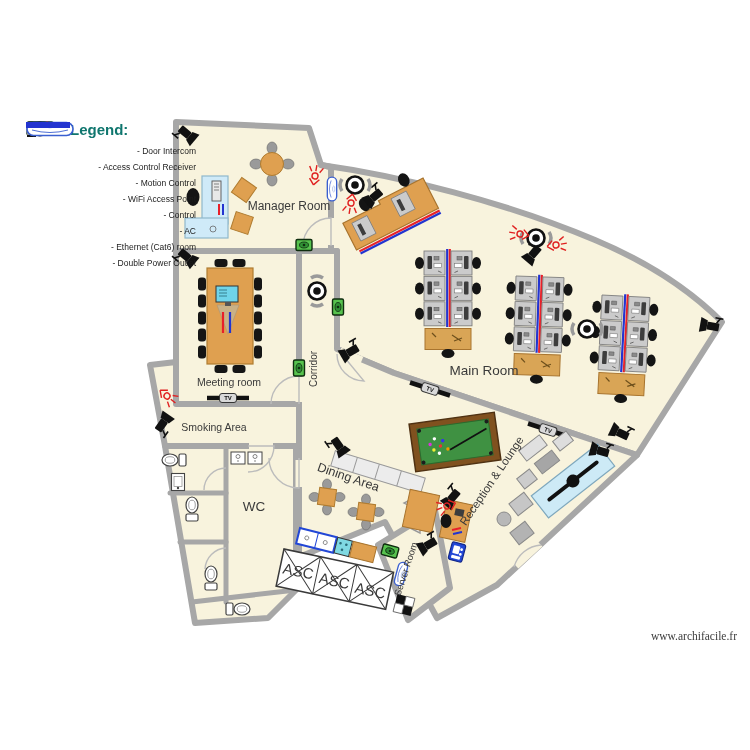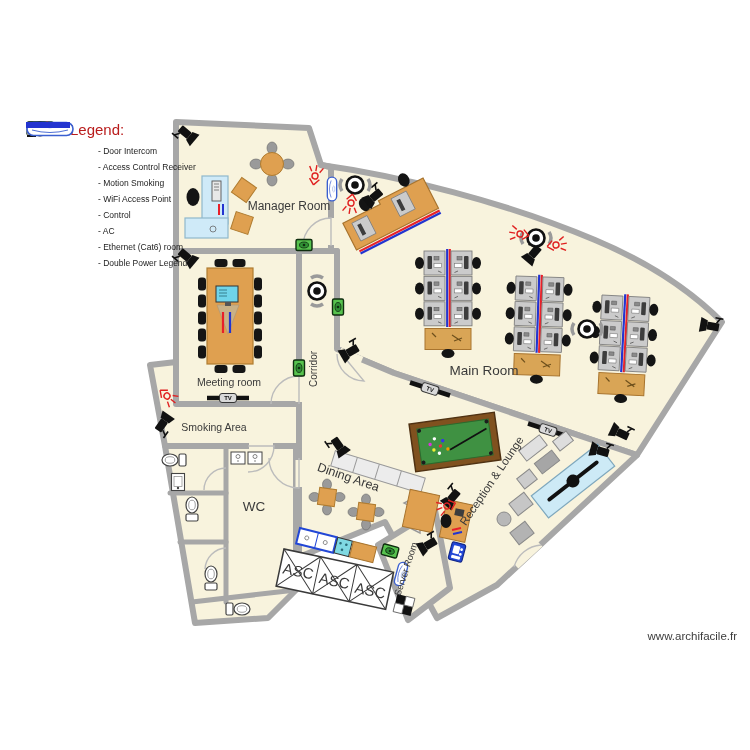--- a/index.html
+++ b/index.html
@@ -1,24 +1,24 @@
 <!DOCTYPE html>
 <html><head>
 <meta charset="utf-8">
 <style>
   html,body{margin:0;padding:0;background:#fff;}
   .stage{position:relative;width:750px;height:750px;background:#fff;overflow:hidden;
          font-family:"Liberation Sans",sans-serif;}
   .stage svg{position:absolute;left:0;top:0;}
   .legend{position:absolute;left:26px;top:121px;width:170px;}
-  .legend-title{font-size:15px;font-weight:normal;color:#b91c1c;margin:0 0 8px 44px;}
-  .lrow{display:flex;align-items:center;margin-bottom:6px;}
+  .legend-title{font-size:15px;font-weight:bold;color:#0f766e;margin:0 0 8px 44px;}
+  .lrow{display:flex;align-items:center;margin-bottom:6px;justify-content:flex-end;}
   .licon{width:66px;display:flex;justify-content:flex-end;align-items:center;margin-right:6px;flex:none;}
   .ltext{font-size:8.5px;color:#1c1c1c;white-space:nowrap;}
-  .watermark{position:absolute;right:13px;top:630px;font-size:11.5px;color:#3c3c3c;}
+  .watermark{position:absolute;right:13px;top:630px;font-size:11.5px;color:#3c3c3c;font-family:Liberation Serif, serif;}
   text{font-family:"Liberation Sans",sans-serif;fill:#3a3a3a;}
   .roomlabel{font-size:12px;}
   .tvtext{font-size:6px;font-weight:bold;fill:#111;}
 </style>
 </head>
 <body>
 
 <div class="stage">
 <svg width="750" height="750" viewBox="0 0 750 750">
 <defs>
@@ -391,21 +391,21 @@
   <div class="lrow">
     <span class="licon">
           <svg width="26" height="14" viewBox="0 0 26 14">
       <g stroke="#e02020" fill="none" stroke-width="1.5">
         <path d="M2,7 L9,2 M2,7 L9,12"></path>
               <circle cx="12" cy="7" r="3.2"></circle>
         <path d="M16,3 L22,1 M17,7 L24,7 M16,11 L22,13"></path>
       </g>
     </svg>
         </span>
-    <span class="ltext">- Motion Smoking</span>
+    <span class="ltext">- Motion Control</span>
   </div>
 
   <div class="lrow">
     <span class="licon">
           <svg width="28" height="16" viewBox="0 0 28 16">
       <path d="M3,2 Q0,8 3,14" stroke="#9a9a9a" stroke-width="3" fill="none"></path>
       <path d="M25,2 Q28,8 25,14" stroke="#9a9a9a" stroke-width="3" fill="none"></path>
       <circle cx="14" cy="8" r="6.3" fill="#fff" stroke="#111" stroke-width="2.4"></circle>
       <circle cx="14" cy="8" r="2.9" fill="#111"></circle>
     </svg>
@@ -443,18 +443,18 @@
         </span>
     <span class="ltext">- Ethernet (Cat6) room</span>
   </div>
 
   <div class="lrow">
     <span class="licon">
           <svg width="44" height="8" viewBox="0 0 44 8">
       <rect x="0" y="1" width="44" height="6" fill="#2334d0"></rect>
     </svg>
         </span>
-    <span class="ltext">- Double Power Legend</span>
+    <span class="ltext">- Double Power Outlet</span>
   </div>
 </div>
 
 <div class="watermark">www.archifacile.fr</div>
 </div>
 
 </body></html>

